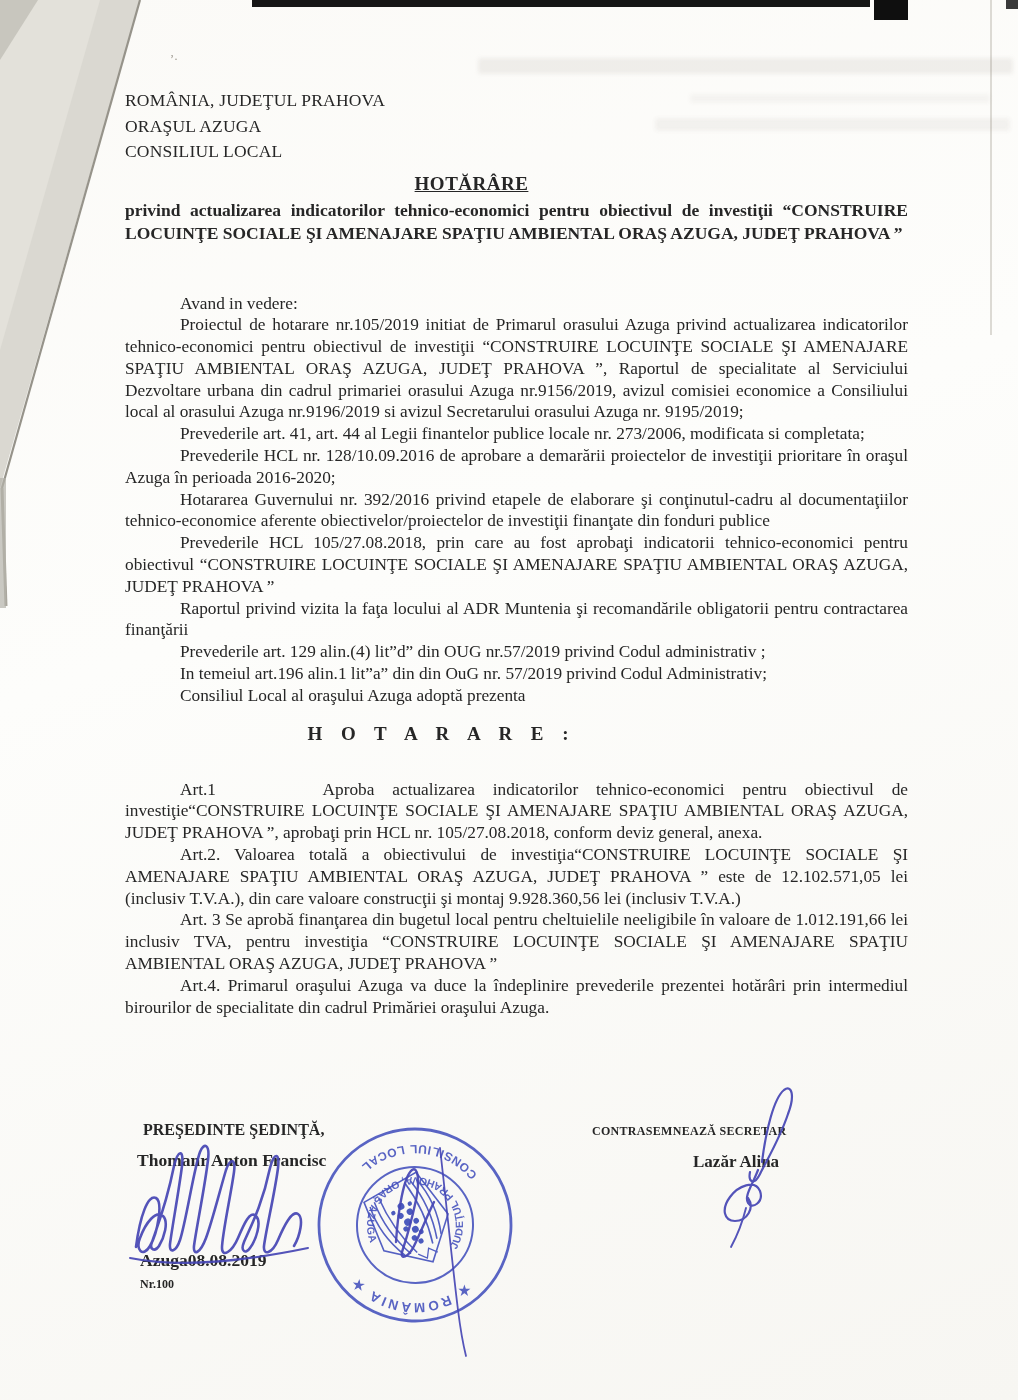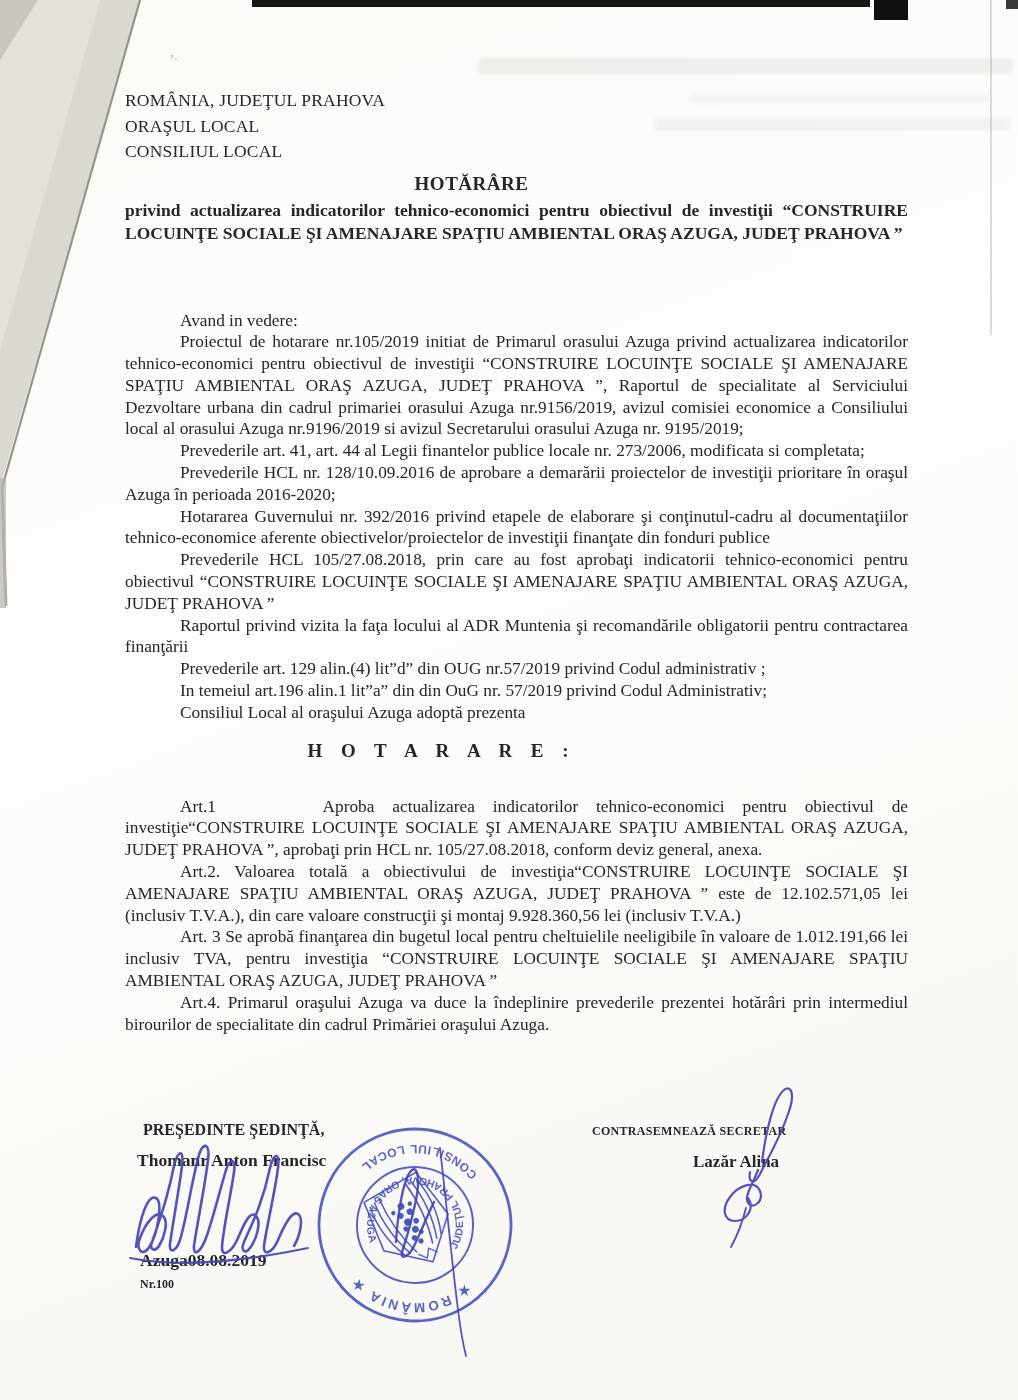--- a/index.html
+++ b/index.html
@@ -19,24 +19,24 @@
   .edge-left-sliver{position:absolute;top:478px;left:0;width:6px;height:130px;background:#b4b2a9;opacity:.7;}
   .ghost{position:absolute;background:rgba(125,120,108,.10);filter:blur(2px);border-radius:3px;}
   .ghost1{left:478px;top:58px;width:535px;height:16px;}
   .ghost2{left:655px;top:118px;width:355px;height:13px;opacity:.8;}
   .ghost3{left:690px;top:94px;width:300px;height:9px;opacity:.6;}
   .tick-mark{position:absolute;left:170px;top:52px;color:#9a958c;font-size:12px;}
   
   .content{position:absolute;left:125px;top:88px;width:783px;}
   .org-line{font-size:17.5px;line-height:25.5px;letter-spacing:.2px;}
   .doc-title{margin-top:8px;text-align:center;transform:translateX(-45px);
-             font-weight:bold;font-size:19px;letter-spacing:.5px;}
+             font-weight:bold;font-size:19px;letter-spacing:.5px;text-decoration:underline;}
   .subtitle{margin:4px 0 0 0;font-weight:bold;font-size:17.5px;line-height:23.5px;
             text-align:justify;}
-  .body-block{margin-top:64px;}
+  .body-block{margin-top:47px;}
   .para{margin:0;font-size:17.3px;line-height:21.8px;text-align:justify;text-indent:55px;}
   .b{font-weight:normal;}
   .heading2{margin-top:16px;text-align:center;transform:translateX(-75px);
             font-weight:bold;font-size:19px;letter-spacing:7px;}
   .articles .para{margin-top:0;}
   .articles p{margin:22px 0 0 0;}
   .articles p:first-child{margin-top:34px;}
   
   .abs{position:absolute;white-space:nowrap;}
   .sig-role-left{left:143px;top:1121px;font-weight:bold;font-size:16px;}
@@ -64,21 +64,21 @@
   </svg>
   <div class="edge-right"></div>
   <div class="edge-left-sliver"></div>
   <div class="ghost ghost1"></div>
   <div class="ghost ghost2"></div>
   <div class="ghost ghost3"></div>
   <div class="tick-mark abs">’·</div>
 
   <div class="content">
     <div class="org-line">ROMÂNIA, JUDEŢUL PRAHOVA</div>
-    <div class="org-line">ORAŞUL LOCAL</div>
+    <div class="org-line">ORAŞUL AZUGA</div>
     <div class="org-line">CONSILIUL LOCAL</div>
 
     <div class="doc-title">HOTĂRÂRE</div>
     <p class="subtitle">privind actualizarea  indicatorilor tehnico-economici pentru obiectivul  de investiţii “CONSTRUIRE LOCUINŢE SOCIALE ŞI AMENAJARE SPAŢIU AMBIENTAL ORAŞ AZUGA, JUDEŢ PRAHOVA ”</p>
 
     <div class="body-block preamble">
         <p class="para"><span>Avand in vedere:</span></p>
         <p class="para"><span>Proiectul de hotarare nr.105/2019 initiat de Primarul orasului Azuga privind </span><span class="b">actualizarea</span><span> indicatorilor tehnico-economici pentru obiectivul  de investiţii </span><span class="b">“CONSTRUIRE LOCUINŢE SOCIALE ŞI AMENAJARE SPAŢIU AMBIENTAL ORAŞ AZUGA, JUDEŢ PRAHOVA ”</span><span>, Raportul de specialitate al Serviciului Dezvoltare urbana din cadrul primariei orasului Azuga nr.9156/2019,  avizul comisiei economice  a Consiliului local al orasului Azuga nr.9196/2019 si avizul Secretarului orasului Azuga nr. 9195/2019;</span></p>
         <p class="para"><span>Prevederile art. 41, art. 44 al Legii finantelor publice locale nr. 273/2006, modificata si completata;</span></p>
         <p class="para"><span>Prevederile HCL  nr. 128/10.09.2016 de aprobare a demarării proiectelor  de investiţii prioritare în oraşul Azuga în perioada 2016-2020;</span></p>

